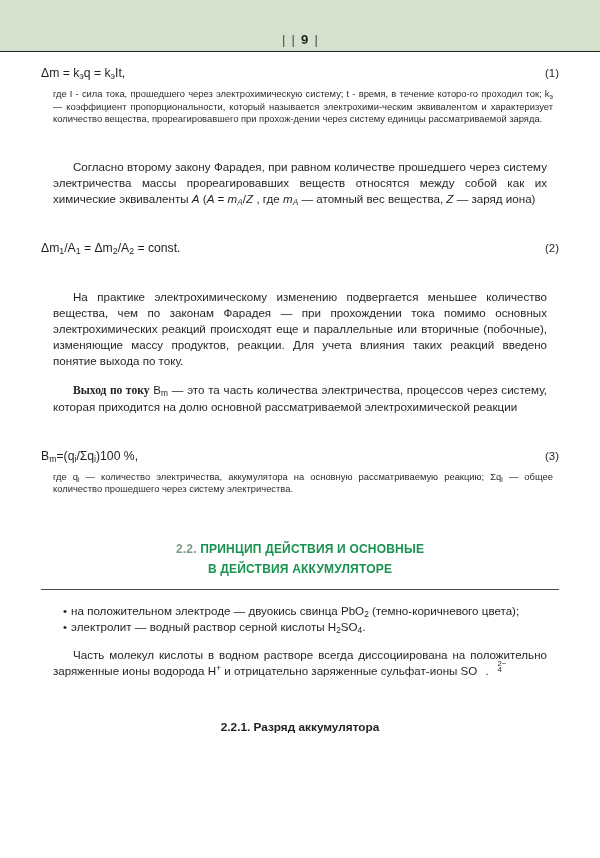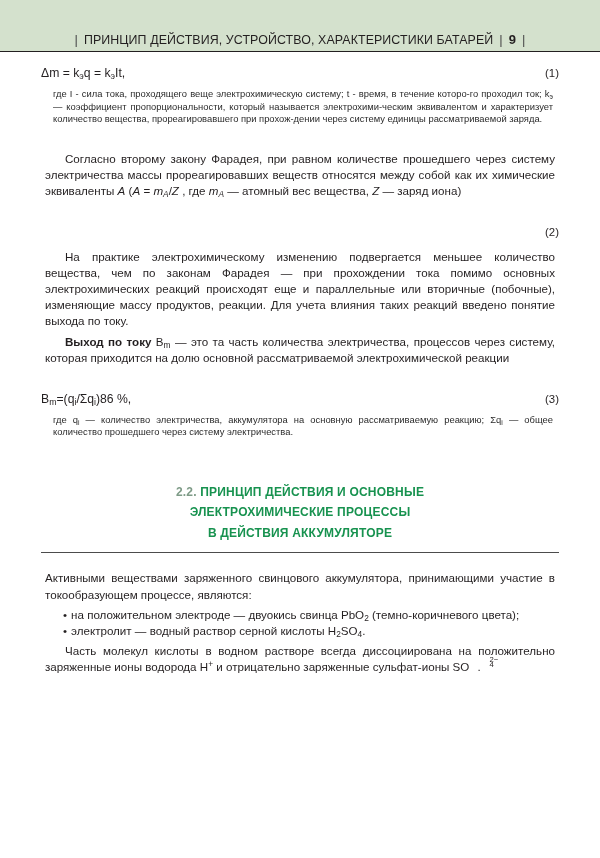--- a/index.html
+++ b/index.html
@@ -45,21 +45,21 @@
   .header-title { font-weight: 400; }
   .header-page-number { font-weight: 700; font-size: 13px; }
 
   
   .content {
     padding: 0 41px;
     box-sizing: border-box;
   }
 
   p {
-    margin: 4px;
+    margin: 12px;
     font-size: 11.6px;
     line-height: 16.1px;
     text-align: justify;
     text-justify: inter-word;
     hyphens: manual;
   }
   p.indent { text-indent: 20px; }
   p.noindent { text-indent: 0; }
 
   .gap-sm { height: 7px; }
@@ -136,21 +136,21 @@
   }
   ul.bullets li::before {
     content: "\2022";
     margin-right: 4px;
   }
 
   
   sub { font-size: 72%; line-height: 0; vertical-align: -0.28em; }
   sup { font-size: 72%; line-height: 0; vertical-align: 0.45em; }
   i, .ital { font-style: italic; }
-  b, .bold { font-weight: 700; }
+  b, .bold { font-weight: 700; font-family: Liberation Serif, serif; }
 
   .stacked {
     display: inline-block;
     position: relative;
     width: 0;
     vertical-align: baseline;
   }
   .stacked .up {
     position: absolute;
     left: 0;
@@ -166,86 +166,85 @@
     white-space: nowrap;
   }
   .stacked-pad { display: inline-block; width: 8px; }
 </style>
 </head>
 <body>
 
 <div class="page-header">
   <div class="header-line">
     <span class="header-rule">|</span>
-    <span class="header-title">ПРИНЦИП ДЕЙСТВИЯ, УСТРОЙСТВО, ХАРАКТЕРИСТИКИ БАТАРЕЙ</span>
     <span class="header-rule">|</span>
     <span class="header-page-number">9</span>
     <span class="header-rule">|</span>
   </div>
 </div>
 
 <div class="content">
 
   <div class="gap-md"></div>
 
   <div class="formula-row">
     <span class="formula-body"><span>Δm = k</span><sub>э</sub><span>q = k</span><sub>э</sub><span>It,</span></span>
     <span class="eq-number">(1)</span>
   </div>
 
   <div class="gap-sm"></div>
 
-  <p class="fineprint"><span>где I - сила тока, проходящего веще электрохимическую систему; t - время, в течение которо-го проходил ток; k</span><sub>э</sub><span> — коэффициент пропорциональности, который называется электрохими-ческим эквивалентом и характеризует количество вещества, прореагировавшего при прохож-дении через систему единицы рассматриваемой заряда.</span></p>
+  <p class="fineprint"><span>где I - сила тока, прошедшего через электрохимическую систему; t - время, в течение которо-го проходил ток; k</span><sub>э</sub><span> — коэффициент пропорциональности, который называется электрохими-ческим эквивалентом и характеризует количество вещества, прореагировавшего при прохож-дении через систему единицы рассматриваемой заряда.</span></p>
 
   <div class="gap-lg"></div>
 
   <p class="indent"><span>Согласно второму закону Фарадея, при равном количестве прошедшего че­рез систему электричества массы прореагировавших веществ относятся между собой как их химические эквиваленты </span><i>A</i><span> (</span><i>A</i><span> = </span><i>m</i><sub><i>A</i></sub><span>/</span><i>Z</i><span> , где </span><i>m</i><sub><i>A</i></sub><span> — атомный вес веще­ства, </span><i>Z</i><span> — заряд иона)</span></p>
 
   <div class="gap-lg"></div>
 
   <div class="formula-row">
+    <span class="formula-body"><span>Δm</span><sub>1</sub><span>/A</span><sub>1</sub><span> = Δm</span><sub>2</sub><span>/A</span><sub>2</sub><span> = const.</span></span>
     <span class="eq-number">(2)</span>
   </div>
 
   <div class="gap-lg"></div>
 
   <p class="indent">На практике электрохимическому изменению подвергается меньшее количество вещества, чем по законам Фарадея — при прохождении тока помимо основных электрохимических реакций происходят еще и параллельные или вторичные (побочные), изменяющие массу продуктов, реакции. Для учета влия­ния таких реакций введено понятие выхода по току.</p>
 
   <p class="indent"><b>Выход по току</b> <span>B</span><sub>m</sub><span> — это та часть количества электричества, процессов че­рез систему, которая приходится на долю основной рассматриваемой электро­химической реакции</span></p>
 
   <div class="gap-lg"></div>
 
   <div class="formula-row">
-    <span class="formula-body"><span>B</span><sub>m</sub><span>=(q</span><sub>i</sub><span>/Σq</span><sub>i</sub><span>)86 %,</span></span>
+    <span class="formula-body"><span>B</span><sub>m</sub><span>=(q</span><sub>i</sub><span>/Σq</span><sub>i</sub><span>)100 %,</span></span>
     <span class="eq-number">(3)</span>
   </div>
 
   <div class="gap-sm"></div>
 
   <p class="fineprint"><span>где q</span><sub>i</sub><span> — количество электричества, аккумулятора на основную рассматриваемую реакцию; Σq</span><sub>i</sub><span> — общее количество прошедшего через систему электричества.</span></p>
 
   <div style="height:43px"></div>
 
   <div class="section-heading">
     <div><span class="section-number">2.2.</span> <span>ПРИНЦИП ДЕЙСТВИЯ И ОСНОВНЫЕ</span></div>
-    <div>ЭЛЕКТРОХИМИЧЕСКИЕ ПРОЦЕССЫ</div>
     <div>В ДЕЙСТВИЯ АККУМУЛЯТОРЕ</div>
   </div>
   <hr class="heading-rule">
 
   <div class="gap-md"></div>
 
-  <p class="noindent">Активными веществами заряженного свинцового аккумулятора, принимающими участие в токообразующем процессе, являются:</p>
 
   <ul class="bullets">
     <li><span>на положительном электроде — двуокись свинца PbO</span><sub>2</sub><span> (темно-коричневого цвета);</span></li>
     <li><span>электролит — водный раствор серной кислоты H</span><sub>2</sub><span>SO</span><sub>4</sub><span>.</span></li>
   </ul>
 
   <p class="indent"><span>Часть молекул кислоты в водном растворе всегда диссоциирована на поло­жительно заряженные ионы водорода H</span><sup>+</sup><span> и отрицательно заряженные сульфат-ионы SO</span><span class="stacked"><span class="up">2−</span><span class="dn">4</span></span><span class="stacked-pad"></span><span>.</span></p>
 
   <div style="height:28px"></div>
 
+  <p class="subsection-heading"><span class="sub-num">2.2.1.</span> <span>Разряд аккумулятора</span></p>
 
   <div class="gap-md"></div>
 
 
 </div>
 
 </body></html>

